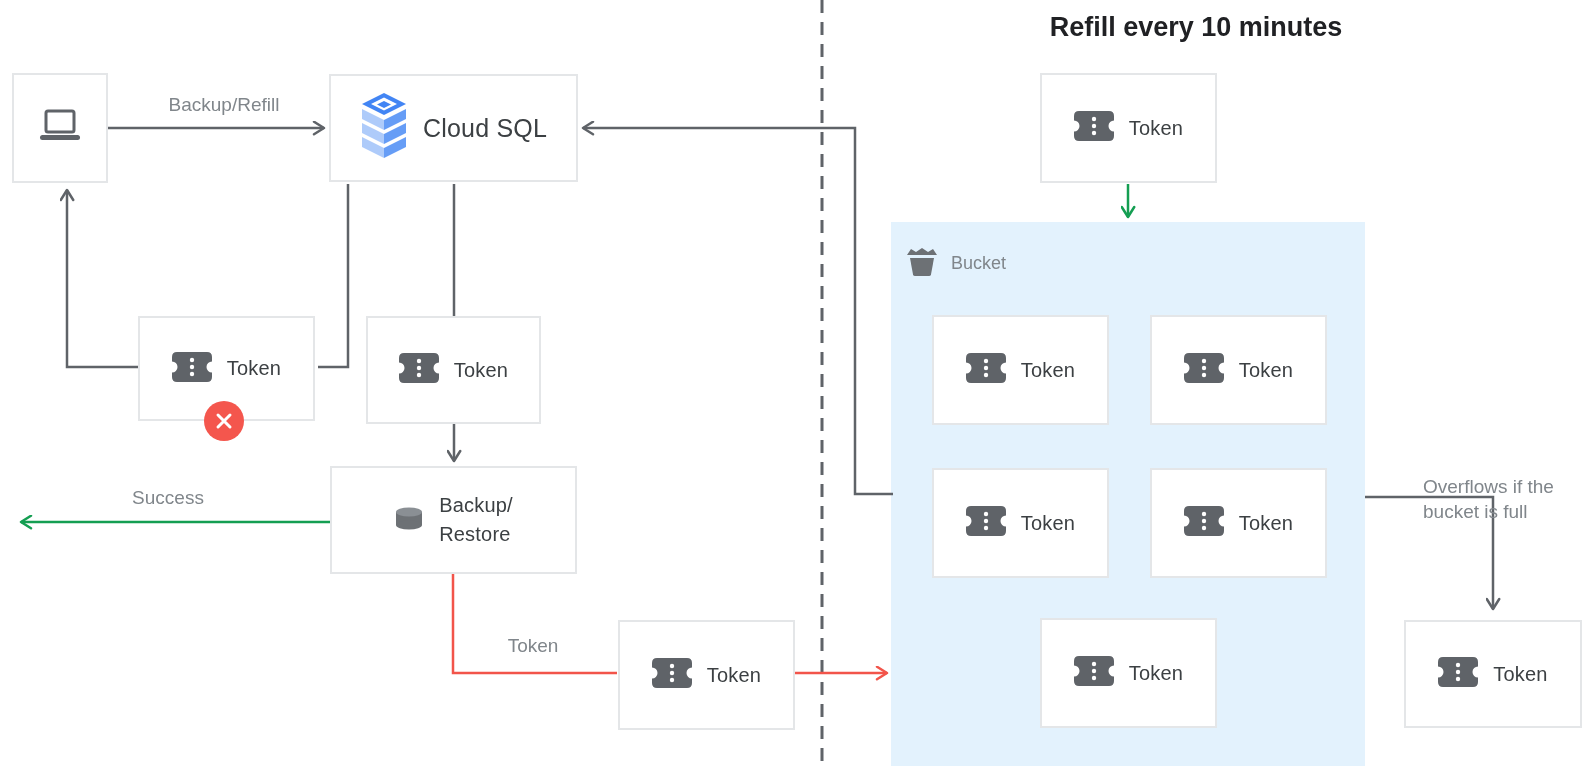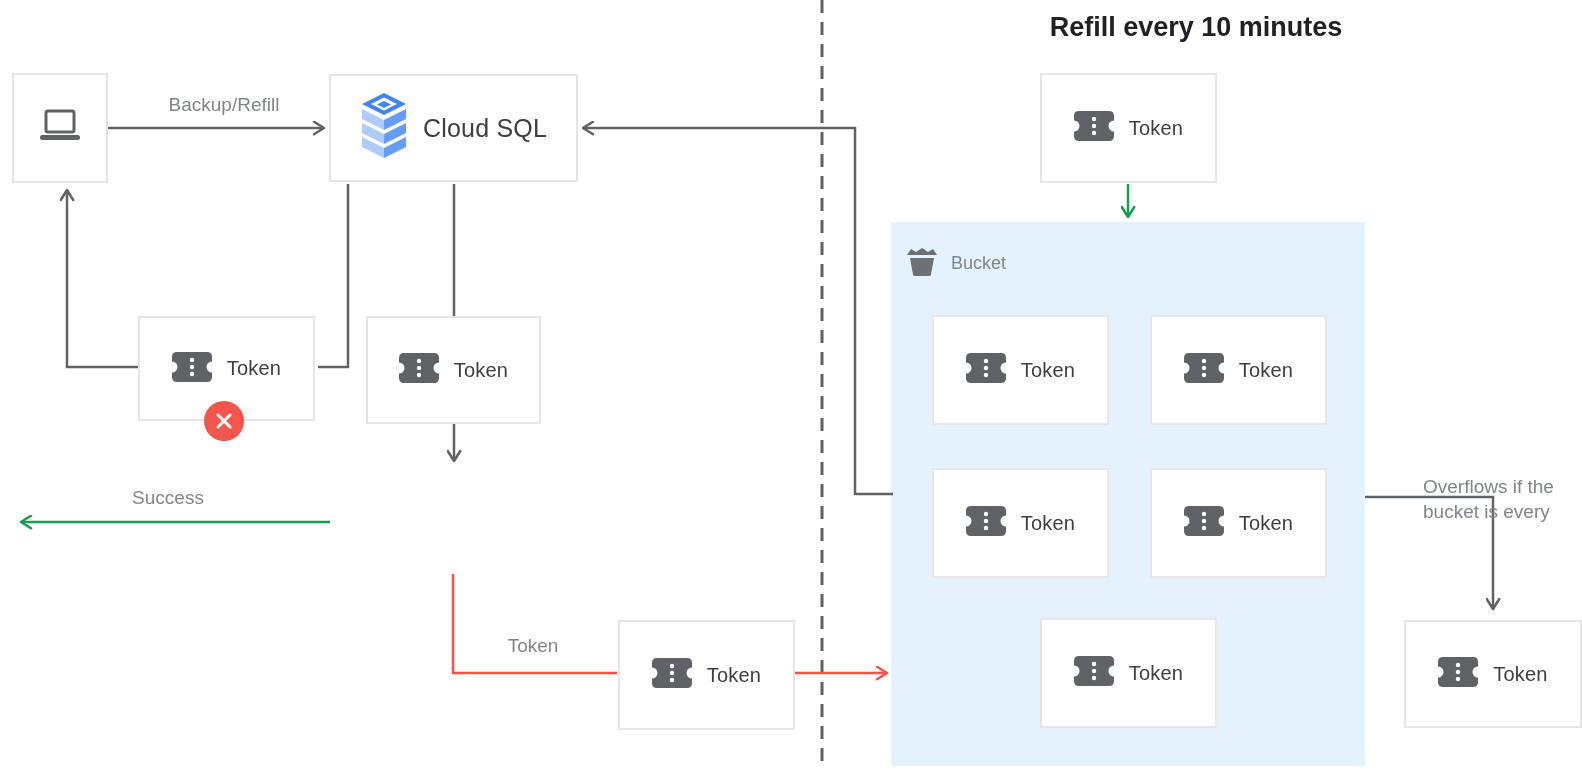--- a/index.html
+++ b/index.html
@@ -133,20 +133,33 @@
       <svg width="40" height="30" viewBox="0 0 40 30">
         <path d="M5,0 H35 Q40,0 40,5 V9.5 A5.5,5.5 0 0 0 34.5,15 A5.5,5.5 0 0 0 40,20.5 V25 Q40,30 35,30 H5 Q0,30 0,25 V20.5 A5.5,5.5 0 0 0 5.5,15 A5.5,5.5 0 0 0 0,9.5 V5 Q0,0 5,0 Z" fill="#5f6368"></path>
         <circle cx="20" cy="8" r="2.2" fill="#fff"></circle>
           <circle cx="20" cy="15" r="2.2" fill="#fff"></circle>
           <circle cx="20" cy="22" r="2.2" fill="#fff"></circle>
       </svg>
     </span>
     <span class="nlabel">Token</span>
   </div>
 
+  <div class="node" style="left:330px;top:466px;width:247px;height:108px;">
+    <span>
+      <svg width="30" height="24" viewBox="0 0 30 24">
+        <rect x="2" y="6" width="26" height="13" fill="#6d7175"></rect>
+        <ellipse cx="15" cy="19" rx="13" ry="4.5" fill="#6d7175"></ellipse>
+        <ellipse cx="15" cy="6" rx="13" ry="4.5" fill="#8a8f94"></ellipse>
+      </svg>
+    </span>
+    <span class="two-line">
+      <span class="nlabel">Backup/</span>
+      <span class="nlabel">Restore</span>
+    </span>
+  </div>
 
   <div class="edge-label center" style="left:68px;top:485px;width:200px;">Success</div>
   <div class="edge-label center" style="left:483px;top:633px;width:100px;">Token</div>
 
   <div class="node" style="left:618px;top:620px;width:177px;height:110px;">
     <span>
       <svg width="40" height="30" viewBox="0 0 40 30">
         <path d="M5,0 H35 Q40,0 40,5 V9.5 A5.5,5.5 0 0 0 34.5,15 A5.5,5.5 0 0 0 40,20.5 V25 Q40,30 35,30 H5 Q0,30 0,25 V20.5 A5.5,5.5 0 0 0 5.5,15 A5.5,5.5 0 0 0 0,9.5 V5 Q0,0 5,0 Z" fill="#5f6368"></path>
         <circle cx="20" cy="8" r="2.2" fill="#fff"></circle>
           <circle cx="20" cy="15" r="2.2" fill="#fff"></circle>
@@ -233,21 +246,21 @@
         <circle cx="20" cy="8" r="2.2" fill="#fff"></circle>
           <circle cx="20" cy="15" r="2.2" fill="#fff"></circle>
           <circle cx="20" cy="22" r="2.2" fill="#fff"></circle>
       </svg>
     </span>
     <span class="nlabel">Token</span>
   </div>
 
   <div class="edge-label" style="left:1423px;top:434px;width:160px;margin-top:40px;">
     <div>Overflows if the</div>
-    <div>bucket is every</div>
+    <div>bucket is full</div>
   </div>
 
   <div class="node" style="left:1404px;top:620px;width:178px;height:108px;">
     <span>
       <svg width="40" height="30" viewBox="0 0 40 30">
         <path d="M5,0 H35 Q40,0 40,5 V9.5 A5.5,5.5 0 0 0 34.5,15 A5.5,5.5 0 0 0 40,20.5 V25 Q40,30 35,30 H5 Q0,30 0,25 V20.5 A5.5,5.5 0 0 0 5.5,15 A5.5,5.5 0 0 0 0,9.5 V5 Q0,0 5,0 Z" fill="#5f6368"></path>
         <circle cx="20" cy="8" r="2.2" fill="#fff"></circle>
           <circle cx="20" cy="15" r="2.2" fill="#fff"></circle>
           <circle cx="20" cy="22" r="2.2" fill="#fff"></circle>
       </svg>

